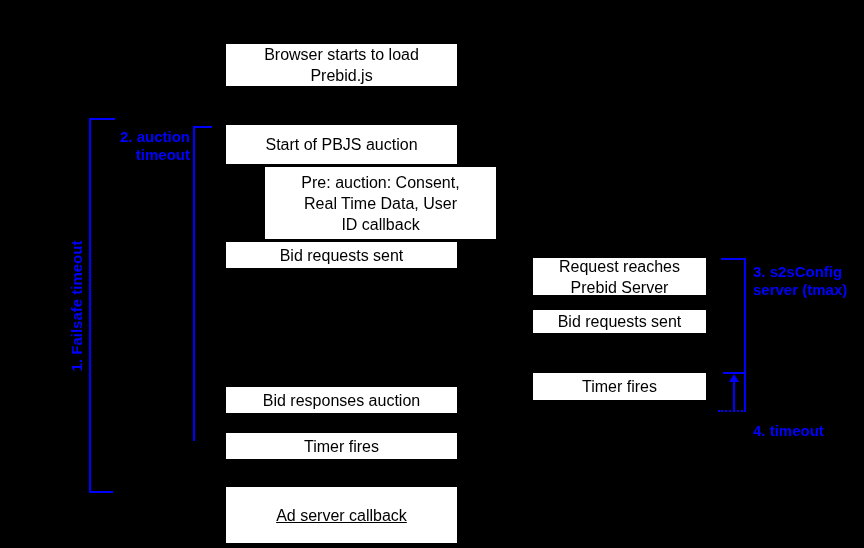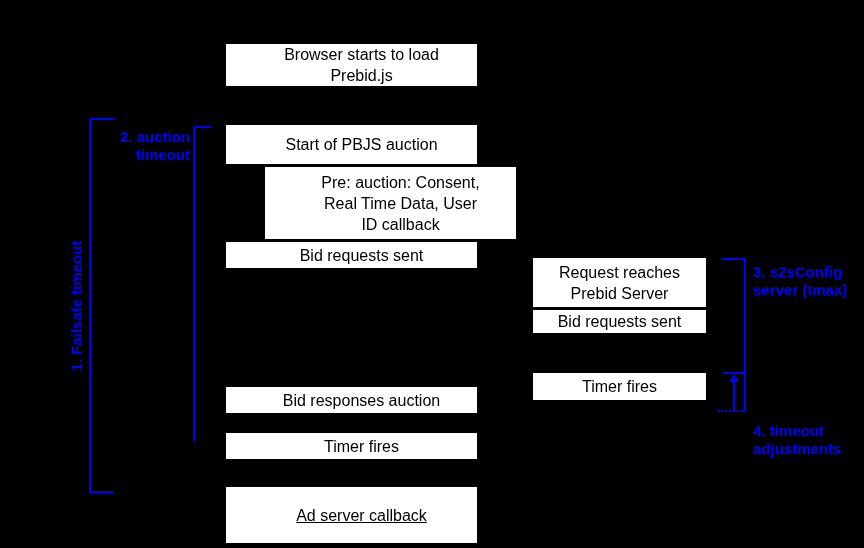--- a/index.html
+++ b/index.html
@@ -21,32 +21,32 @@
     color: var(--box-text, #000000);
     display: flex;
     flex-direction: column;
     align-items: center;
     justify-content: center;
     text-align: center;
     font-size: 16px;
     line-height: 21px;
   }
   .box .line { white-space: nowrap; }
-  .col-left  { left: 226px; width: 231px; padding-left: 20px; }
+  .col-left  { left: 226px; width: 231px; }
   .col-right { left: 533px; width: 173px; }
 
   .b-browser   { top: 44px;  height: 42px; }
   .b-start     { top: 125px; height: 39px; }
   .b-pre       { top: 167px; height: 72px; margin-left: 39px; }
   .b-bidreq-l  { top: 242px; height: 26px; }
   .b-bidresp   { top: 387px; height: 26px; }
   .b-timer-l   { top: 433px; height: 26px; }
   .b-adserver  { top: 487px; height: 56px; text-decoration: underline; }
 
-  .b-reqreach  { top: 258px; height: 49px; }
+  .b-reqreach  { top: 258px; height: 37px; }
   .b-bidreq-r  { top: 310px; height: 23px; }
   .b-timer-r   { top: 373px; height: 27px; }
 
   
   .bline { position: absolute; background: var(--accent, #0000ff); }
   .fs-top    { left: 89px;  top: 118px; width: 26px;  height: 2px; }
   .fs-vert   { left: 89px;  top: 118px; width: 2px;   height: 375px; }
   .fs-bottom { left: 89px;  top: 491px; width: 24px;  height: 2px; }
 
   .au-top    { left: 193px; top: 126px; width: 19px;  height: 2px; }
@@ -165,17 +165,16 @@
       <div class="line">server (tmax)</div>
     </div>
   </div>
 
   <div>
     <div class="adj-dotted"></div>
     <div class="bline adj-arrow-shaft"></div>
     <div class="adj-arrow-head"></div>
     <div class="blabel lab-adj">
       <div class="line">4. timeout</div>
-      <div class="line">adjustments</div>
     </div>
   </div>
 
 </div>
 
 </body></html>

